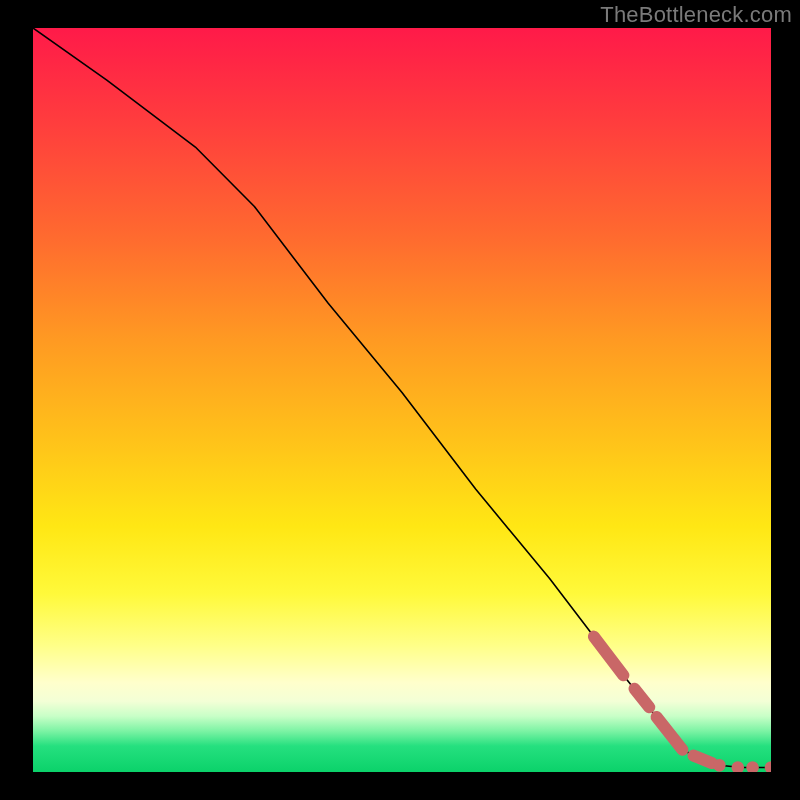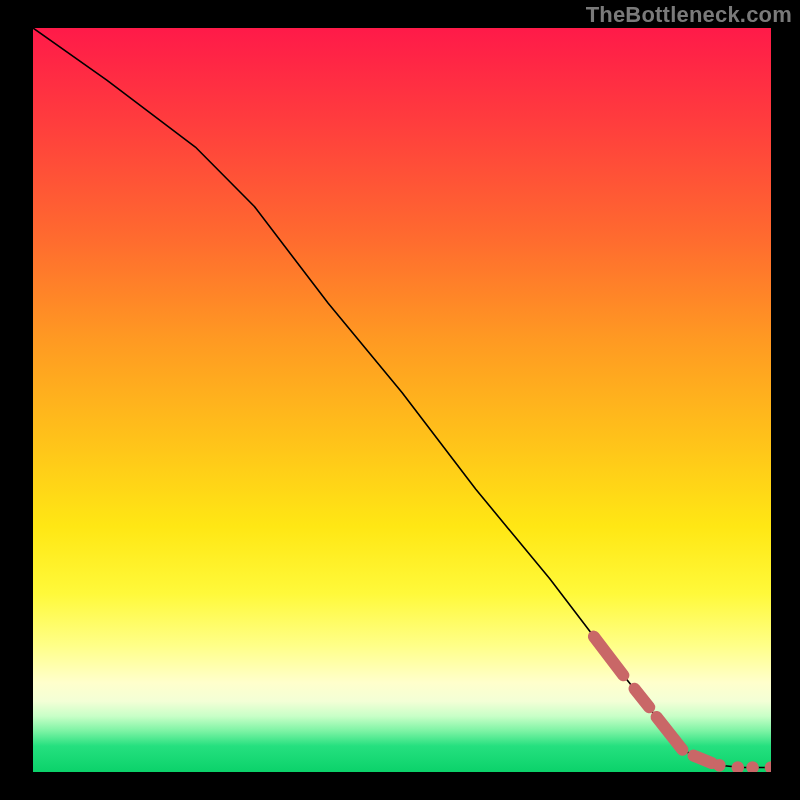--- a/index.html
+++ b/index.html
@@ -15,21 +15,21 @@
     position: relative;
     width: 800px;
     height: 800px;
     background: #000;
   }
   .watermark {
     position: absolute;
     top: 2px;
     right: 8px;
     font-size: 22px;
-    font-weight: 700;
+    font-weight: 400;
     color: #7a7a7a;
     letter-spacing: 0.2px;
     z-index: 10;
   }
   .plot {
     position: absolute;
     left: 33px;
     top: 28px;
     width: 738px;
     height: 744px;

